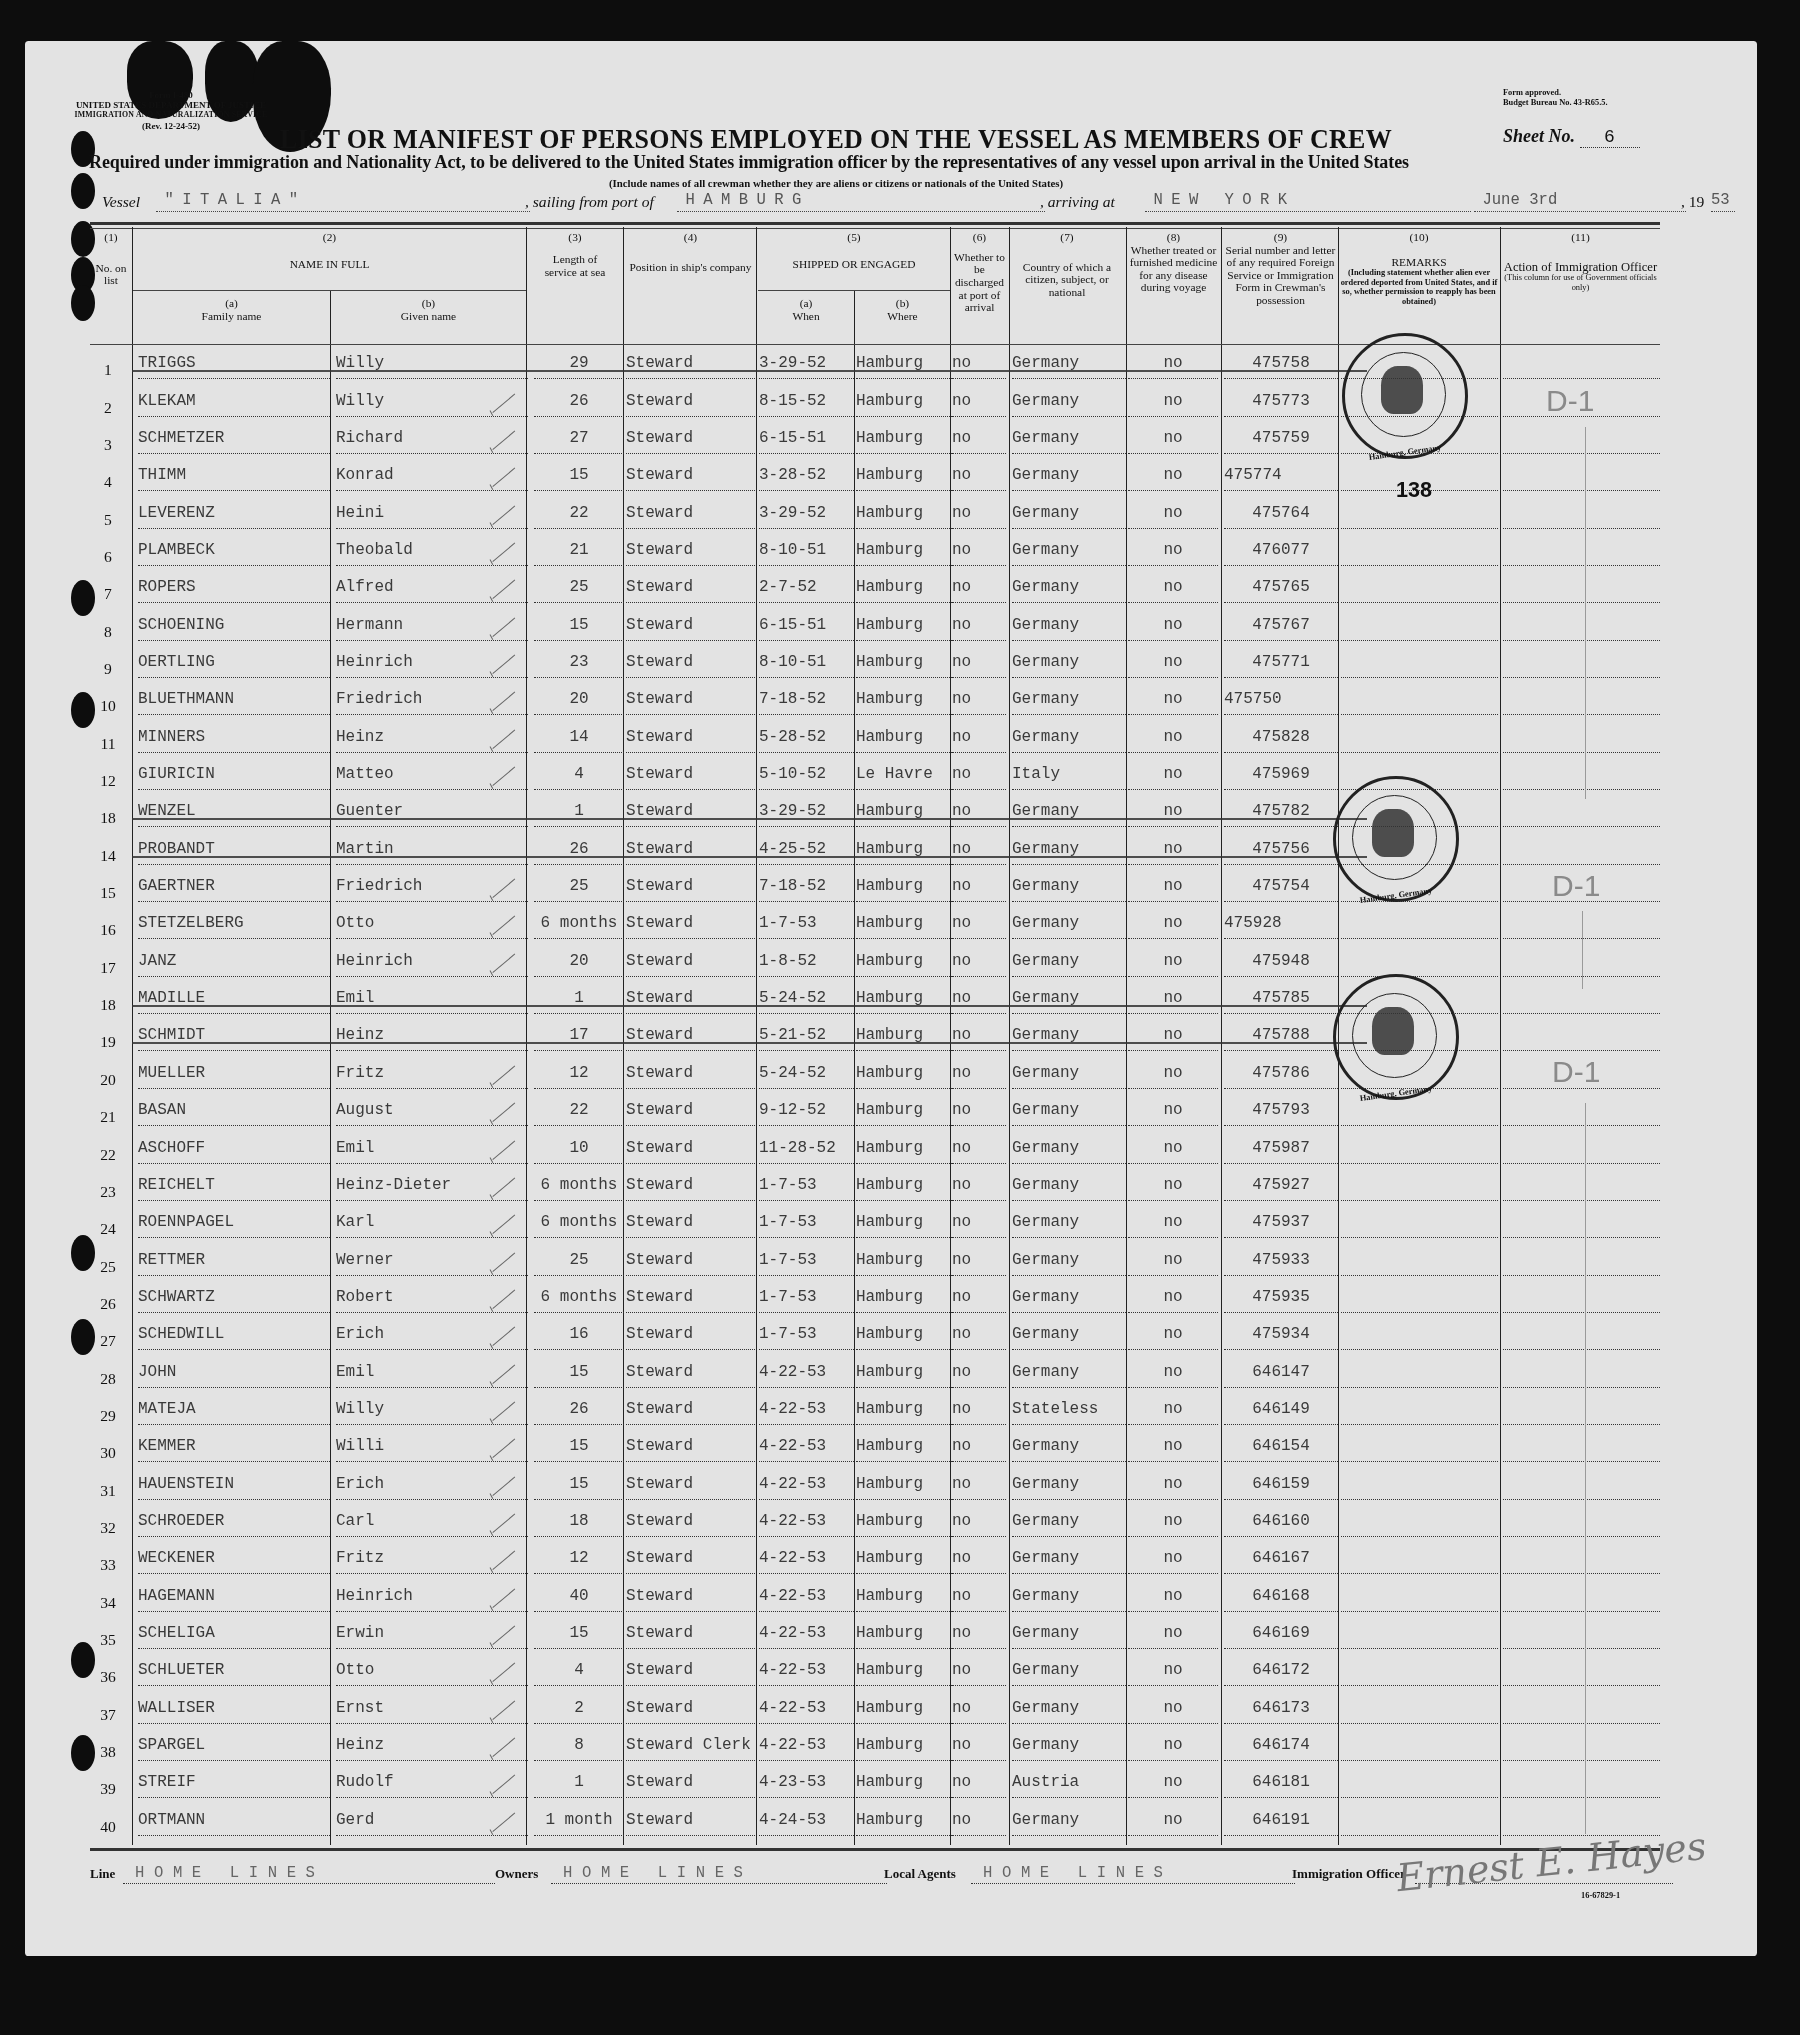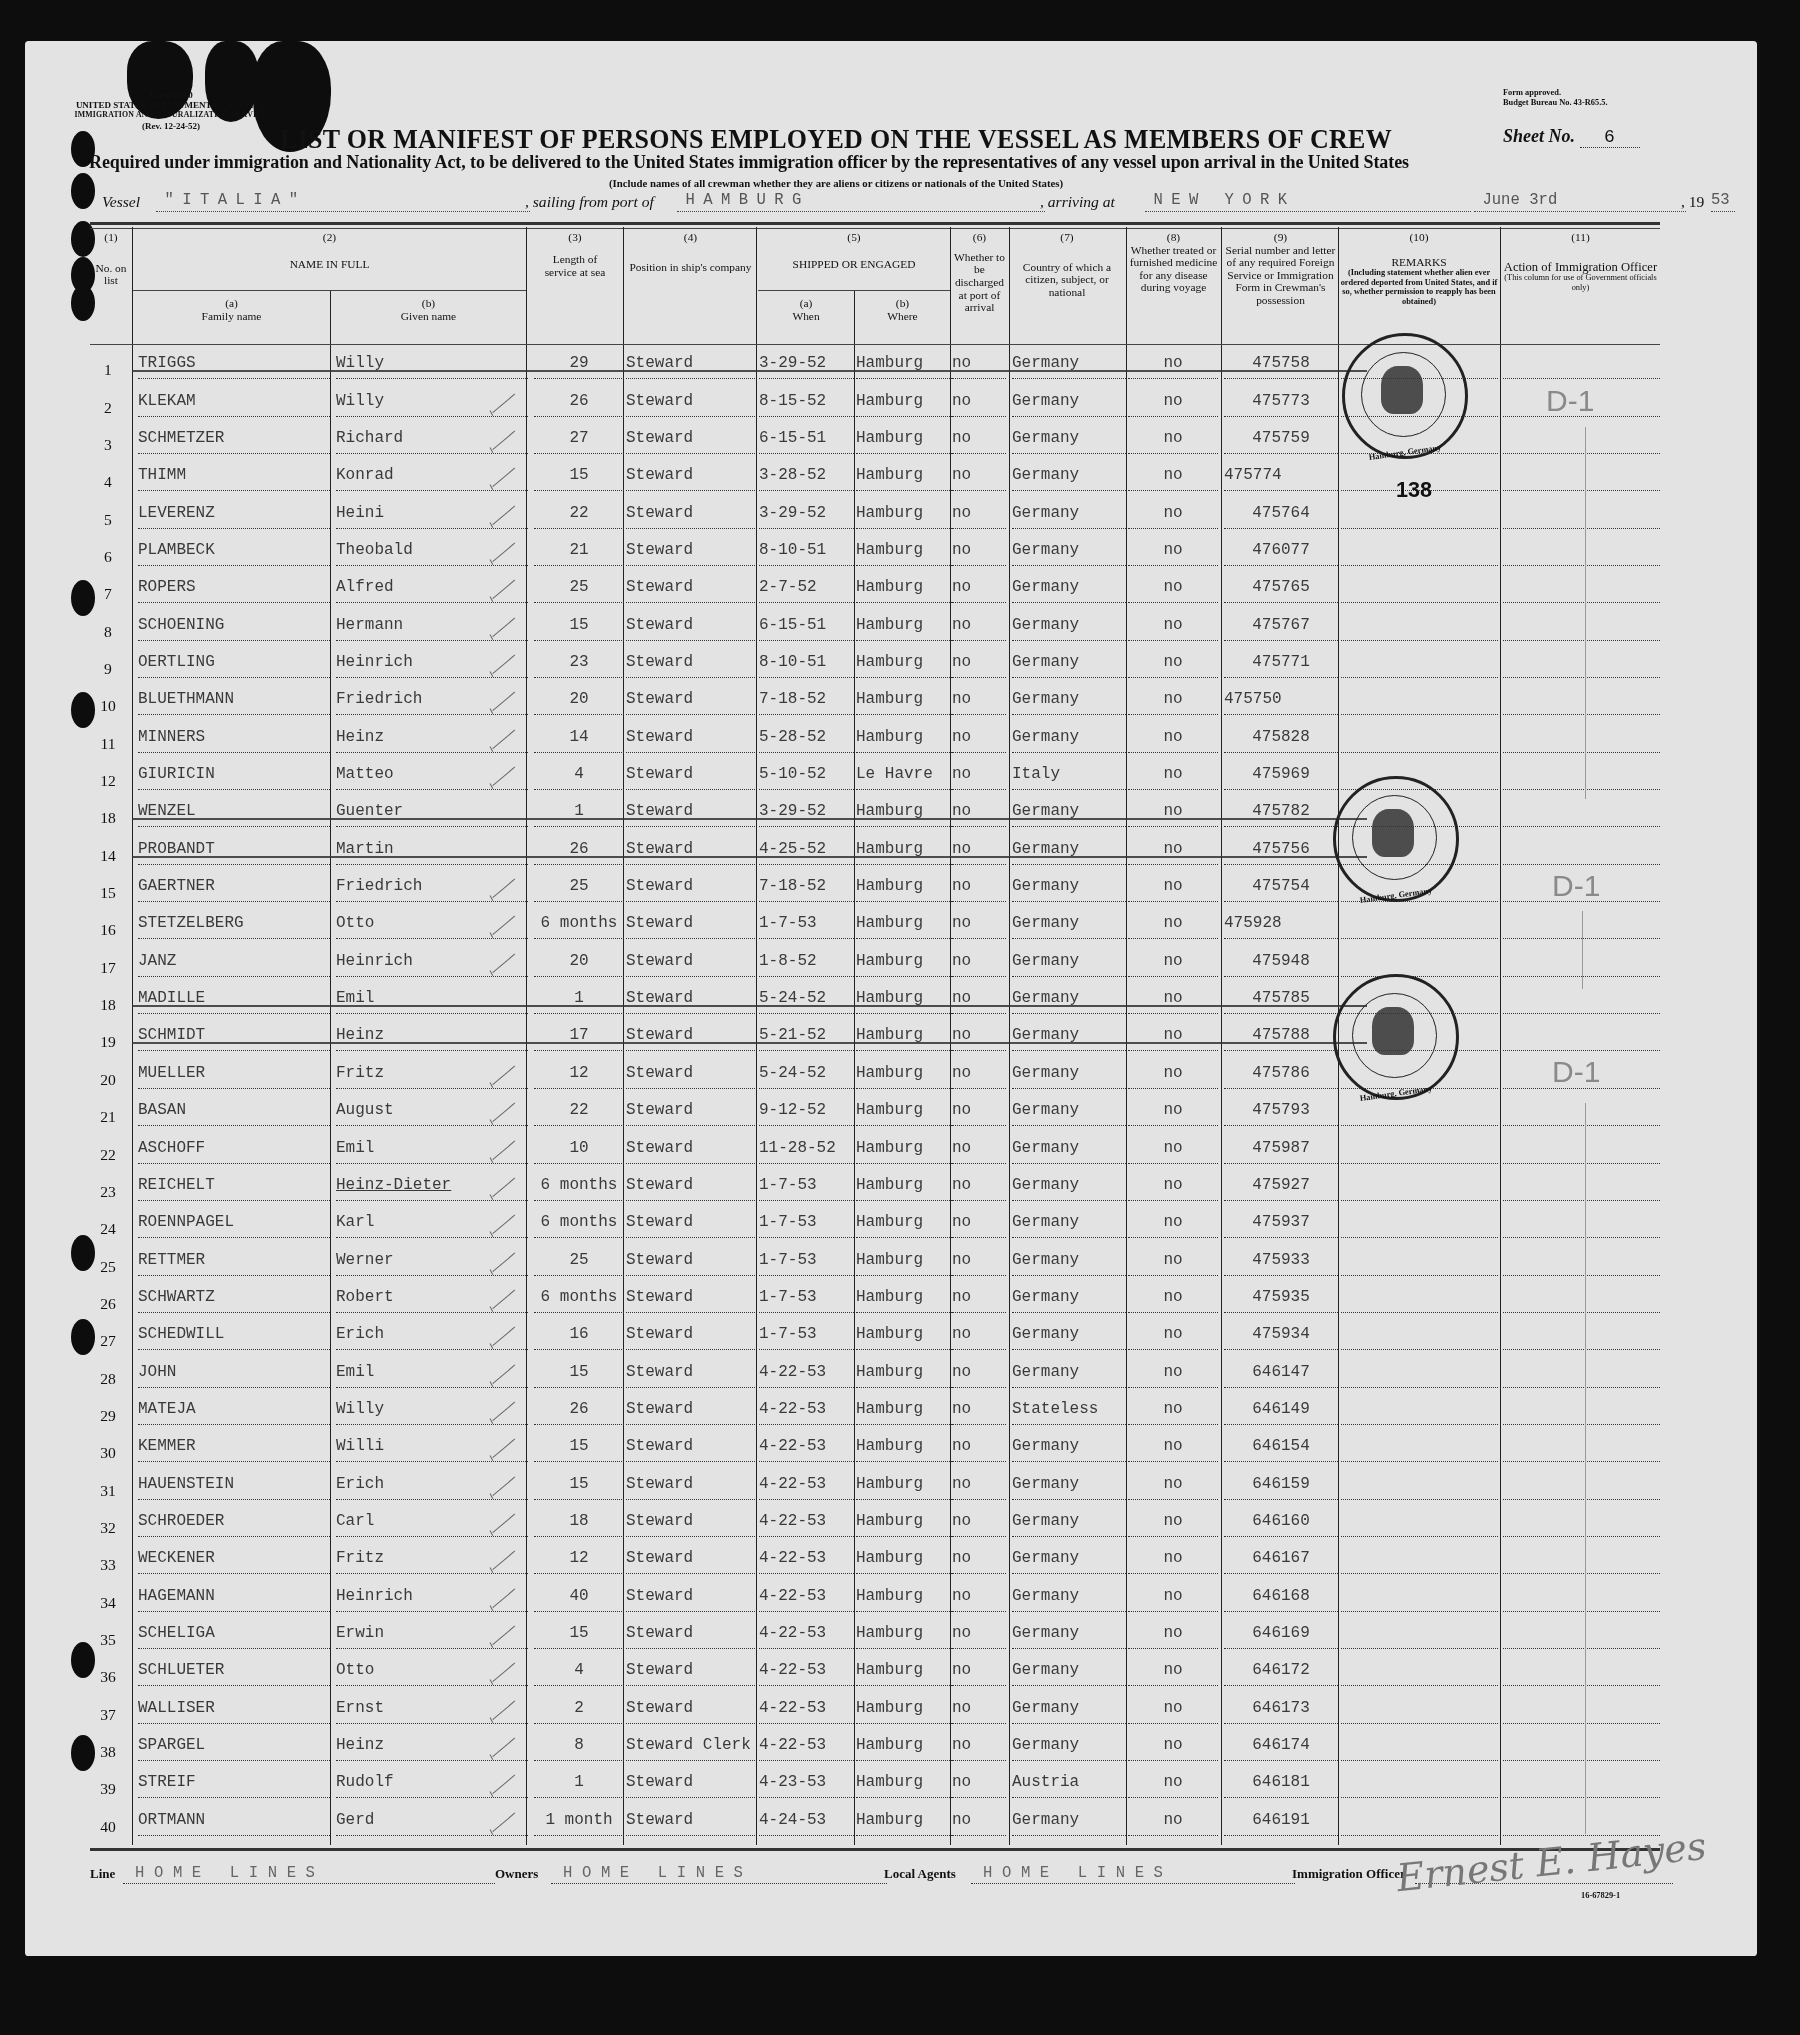--- a/index.html
+++ b/index.html
@@ -543,21 +543,21 @@
       <div class="cell" style="left: 922px; width: 114px;">Germany</div>
       <div class="cell" style="left: 1038px; width: 90px; text-align: center;">no</div>
       <div class="cell" style="left: 1134px; width: 114px; text-align: center;">475987</div>
       <div class="cell" style="left: 1251px; width: 157px;"></div>
       <div class="cell" style="left: 1413px; width: 157px;"></div>
       <div class="check" style="left: 399px;"></div>
     </div>
     <div class="row" style="top: 1168px;">
       <div class="num" style="left: 0px;">23</div>
       <div class="cell" style="left: 48px; width: 192px;">REICHELT</div>
-      <div class="cell" style="left: 246px; width: 192px; text-decoration: underline;">Heinz-Dieter</div>
+      <div class="cell" style="left: 246px; width: 192px;">Heinz-Dieter</div>
       <div class="cell" style="left: 444px; width: 90px; text-align: center;">6 months</div>
       <div class="cell" style="left: 536px; width: 129px;">Steward</div>
       <div class="cell" style="left: 669px; width: 95px;">1-7-53</div>
       <div class="cell" style="left: 766px; width: 96px;">Hamburg</div>
       <div class="cell" style="left: 862px; width: 54px;">no</div>
       <div class="cell" style="left: 922px; width: 114px;">Germany</div>
       <div class="cell" style="left: 1038px; width: 90px; text-align: center;">no</div>
       <div class="cell" style="left: 1134px; width: 114px; text-align: center;">475927</div>
       <div class="cell" style="left: 1251px; width: 157px;"></div>
       <div class="cell" style="left: 1413px; width: 157px;"></div>

